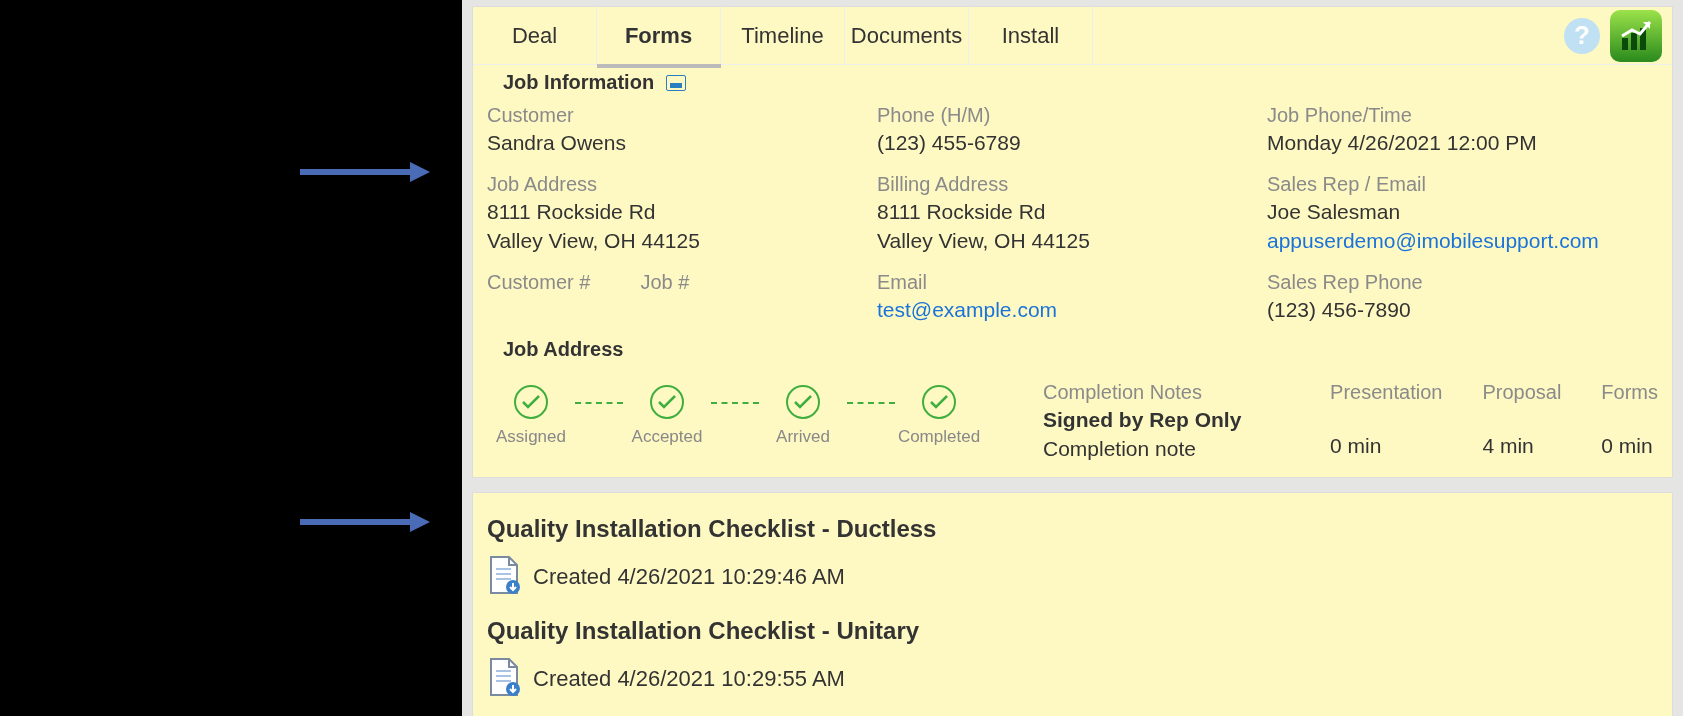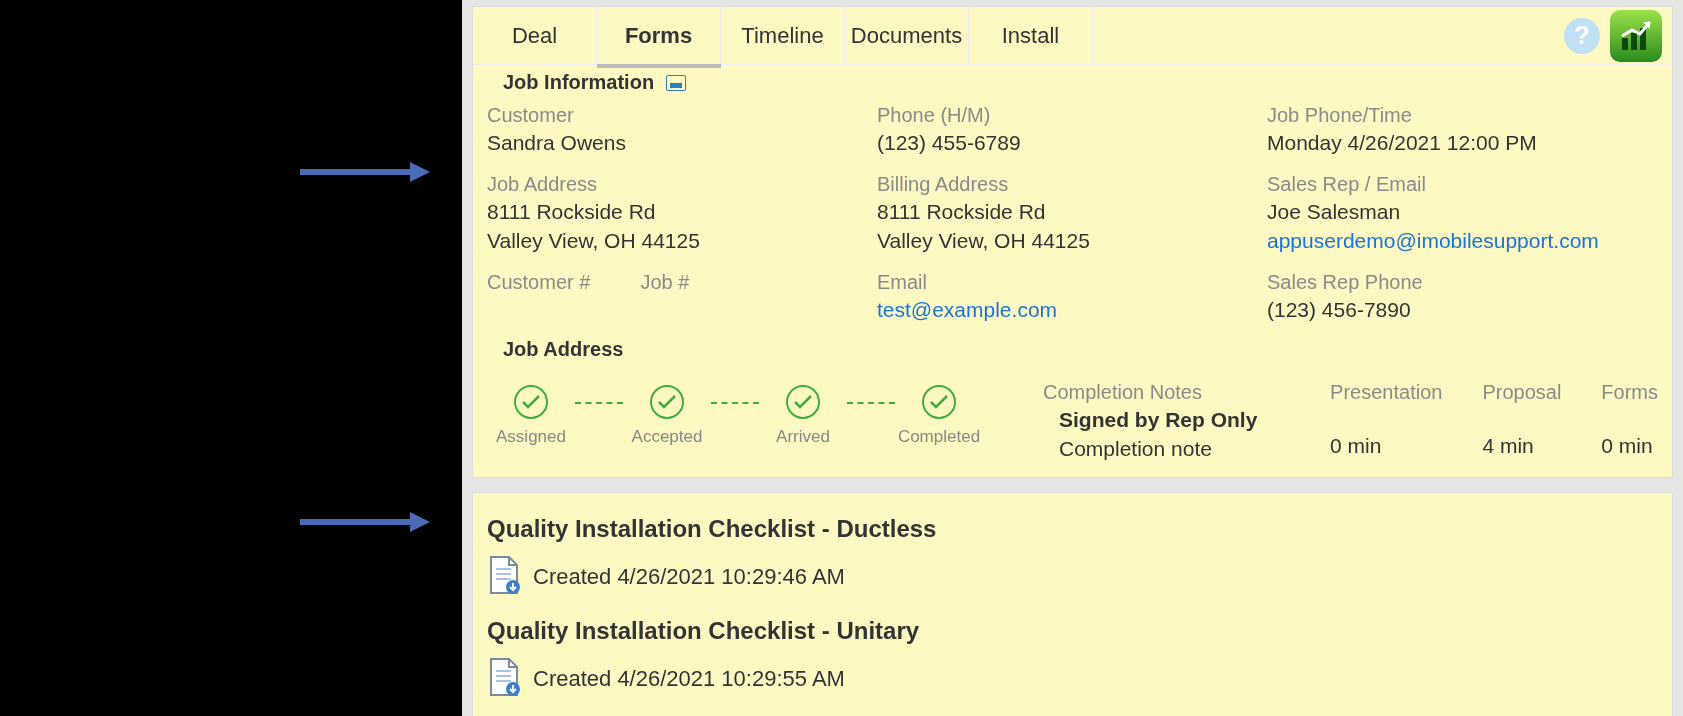--- a/index.html
+++ b/index.html
@@ -155,21 +155,21 @@
   .step-label {
     font-size: 17px;
     color: #888;
     margin-top: 8px;
   }
   .dash {
     width: 48px;
     border-top: 2px dashed #3fae3f;
     margin-top: 17px;
   }
-  .notes-block .field-value { color:#333;margin-left:16px; }
+  .notes-block .field-value { color:#333; }
   .timing {
     display:flex;
     gap: 40px;
     margin-left:auto;
   }
   .timing .field-value { font-size: 21px; margin-top: 28px; }
   
   .form-item {
     margin-top: 10px;
   }

